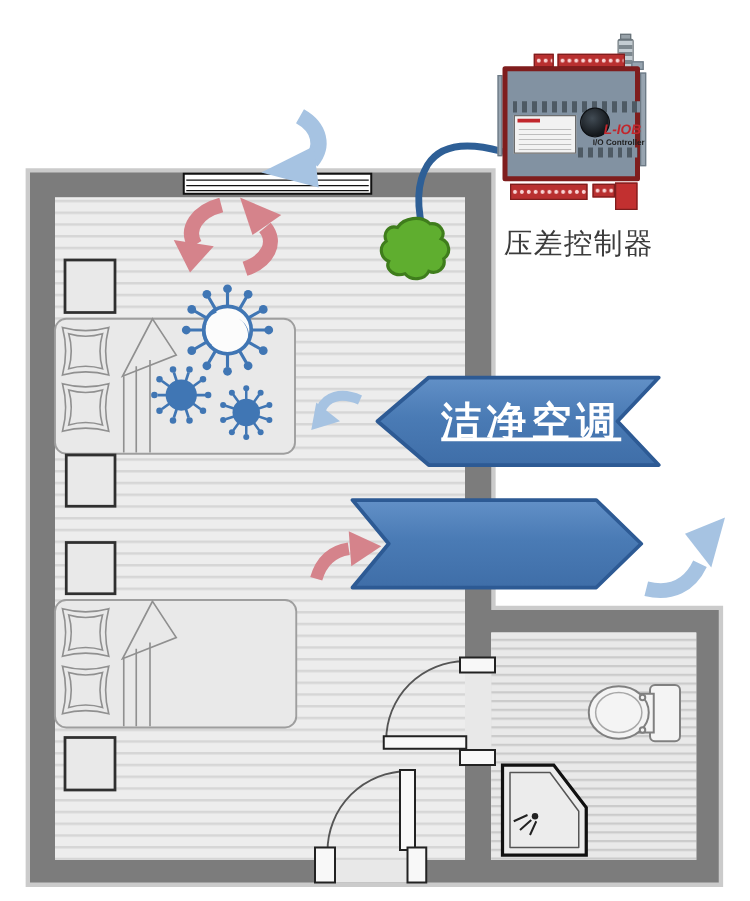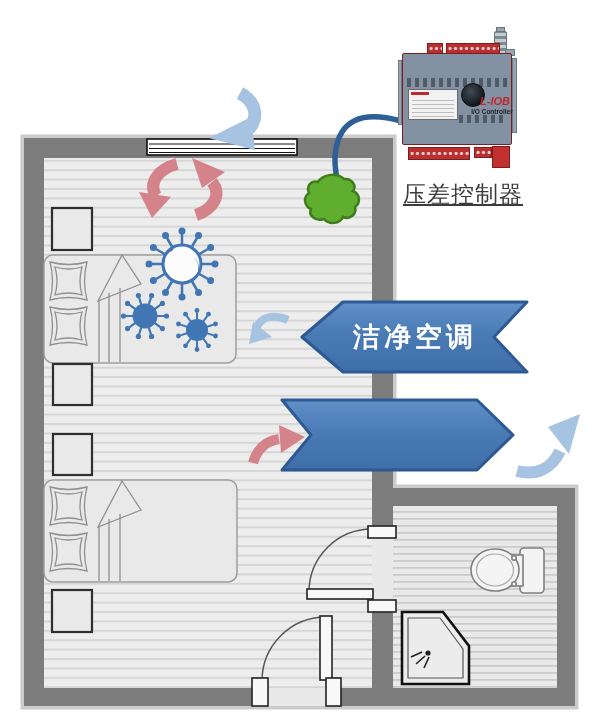--- a/index.html
+++ b/index.html
@@ -21,28 +21,28 @@
   .cable{stroke:var(--cable-blue,#2e5f96);stroke-width:5.5;fill:none;stroke-linecap:round;}
   .furn{fill:#e9e9e9;stroke:#9e9e9e;stroke-width:1.5;}
   .table{fill:#e9e9e9;stroke:#2f2f2f;stroke-width:2.2;}
   .thin{fill:none;stroke:#909090;stroke-width:1.3;}
   .doorp{fill:#f8f8f8;stroke:#222;stroke-width:1.6;}
   .arc{fill:none;stroke:#555;stroke-width:1.5;}
   .san{fill:#f4f4f4;stroke:#808080;stroke-width:1.6;}
 
   
   .banner-label{color:#ffffff;font-weight:600;text-align:center;white-space:nowrap;}
-  #lbl-supply{left:330px;top:322px;width:170px;height:31px;line-height:31px;font-size:27px;letter-spacing:4px;}
+  #lbl-supply{left:340px;top:322px;width:170px;height:31px;line-height:31px;font-size:32px;letter-spacing:4px;text-decoration:underline;}
   #lbl-exhaust{left:299px;top:420px;width:180px;height:31px;line-height:31px;font-size:25px;letter-spacing:2px;}
-  #caption{left:403px;top:181px;width:140px;height:26px;line-height:26px;font-size:23px;color:var(--text-dark,#3c3c3c);letter-spacing:1px;text-decoration:underline;}
+  #caption{left:403px;top:181px;width:140px;height:26px;line-height:26px;font-size:23px;color:var(--text-dark,#3c3c3c);letter-spacing:1px;}
 
   
   #controller{left:394px;top:27px;width:126px;height:145px;}
   #controller *{position:absolute;box-sizing:border-box;}
-  .dev-body{left:8px;top:26px;width:110px;height:92px;background:var(--device-body,#8292a2);border:1px solid #7f1d1d;border-radius:2px;}
+  .dev-body{left:8px;top:26px;width:110px;height:92px;background:var(--device-body,#8292a2);border:4px solid #7f1d1d;border-radius:2px;}
   .dev-ear{background:#97a4b0;border:1px solid #6d7a85;}
   .term{background:var(--device-red,#b93030);border:1px solid #7e1d1d;
         background-image:radial-gradient(circle at 3px 50%, rgba(255,230,230,.9) 1.2px, rgba(0,0,0,0) 1.9px);
         background-size:5.5px 100%;}
   .dev-strip{background:repeating-linear-gradient(90deg,#4e5a64 0 4px,#8292a2 4px 8px);}
   .dev-label{background:#f2f2f2;border:1px solid #6d6d6d;}
   .dev-label .ll{left:3px;top:8px;width:42px;height:19px;
         background:repeating-linear-gradient(0deg,#bdbdbd 0 1px,rgba(0,0,0,0) 1px 4px);}
   .dev-label .lr{left:2px;top:2px;width:18px;height:3px;background:#c1272d;}
   .knob{left:58px;top:29px;width:24px;height:24px;border-radius:50%;

